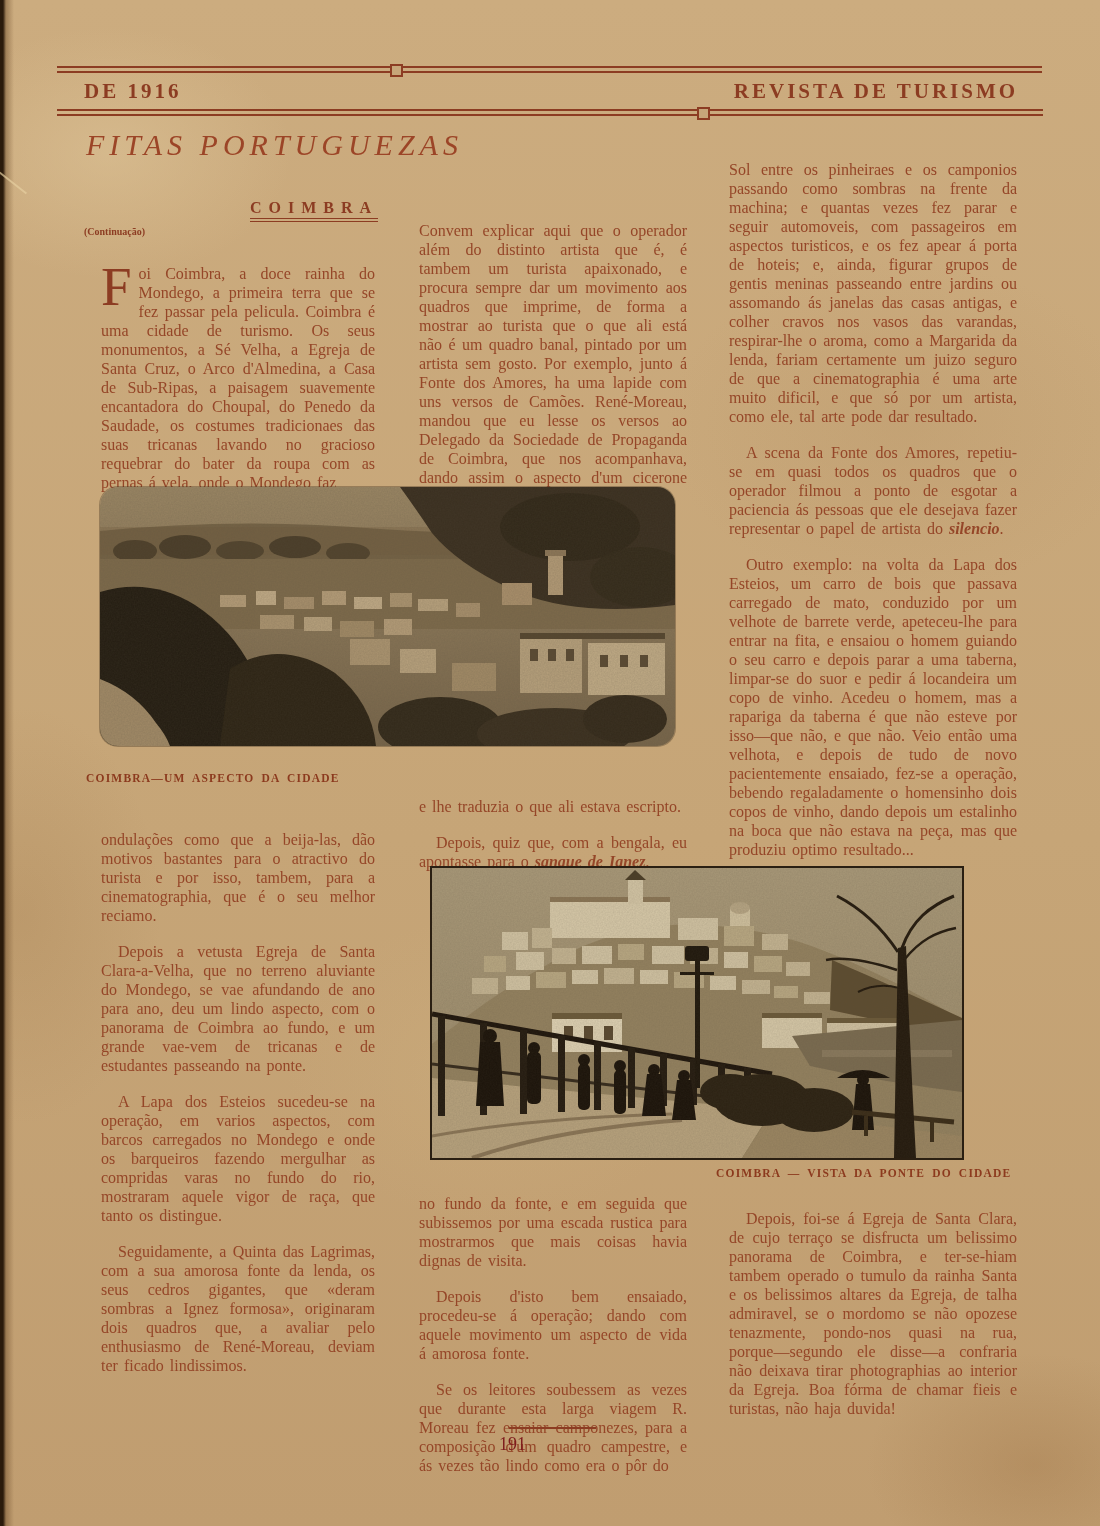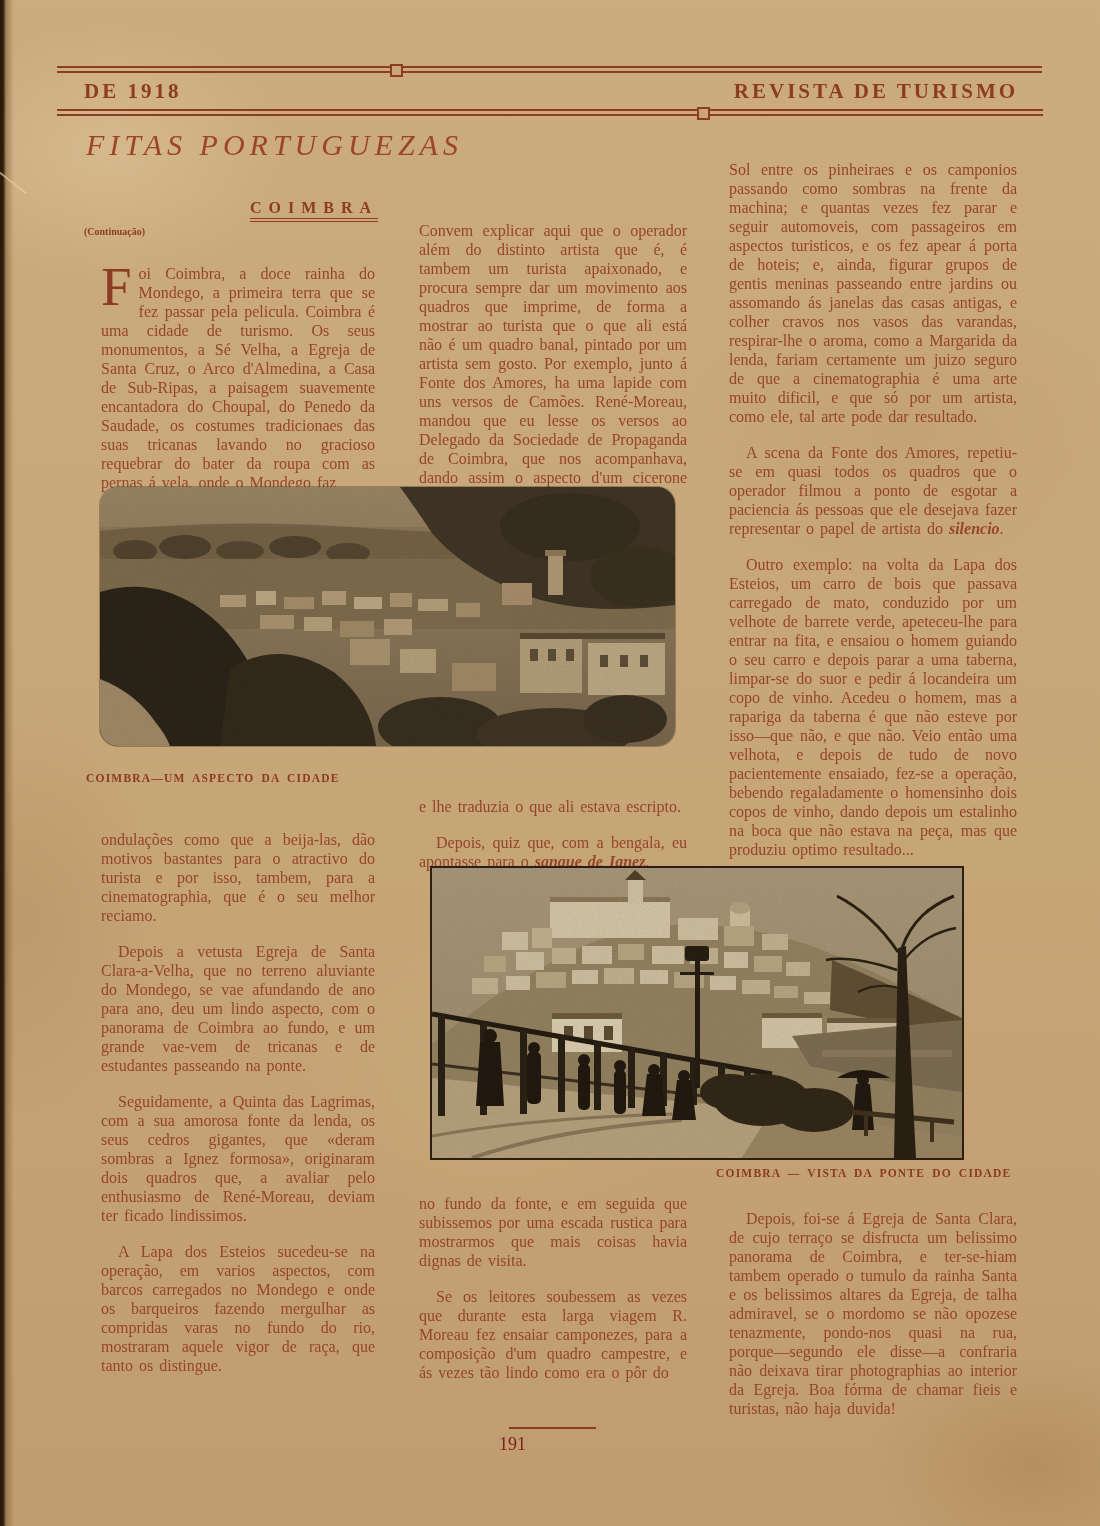--- a/index.html
+++ b/index.html
@@ -61,21 +61,21 @@
 </style>
 </head>
 <body>
 
 <div class="edge"></div>
 <div class="crease"></div>
 
 <div class="rule rule-top">
   <span class="rule-square sq-top"></span>
 </div>
-<div class="hdr hdr-left">DE 1918</div>
+<div class="hdr hdr-left">DE 1916</div>
 <div class="hdr hdr-right">REVISTA DE TURISMO</div>
 <div class="rule rule-bottom">
   <span class="rule-square sq-bottom"></span>
 </div>
 
 <h1 class="title">FITAS PORTUGUEZAS</h1>
 
 <h2 class="heading"><span class="heading-text">COIMBRA</span></h2>
 <div class="cont">(Continuação)</div>
 
@@ -156,22 +156,22 @@
 <figcaption class="caption cap1">COIMBRA—UM ASPECTO DA CIDADE</figcaption>
 
 <div class="col colB2">
   <p class="noindent">e lhe traduzia o que ali estava escripto.</p>
   <p><span>Depois, quiz que, com a bengala, eu apontasse para o </span><i class="emph">sangue de Ignez</i><span>,</span></p>
 </div>
 
 <div class="col colA2">
   <p class="noindent">ondulações como que a beija-las, dão motivos bastantes para o atractivo do turista e por isso, tambem, para a cinematographia, que é o seu melhor reciamo.</p>
   <p>Depois a vetusta Egreja de Santa Clara-a-Velha, que no terreno aluviante do Mondego, se vae afundando de ano para ano, deu um lindo aspecto, com o panorama de Coimbra ao fundo, e um grande vae-vem de tricanas e de estudantes passeando na ponte.</p>
+  <p>A Lapa dos Esteios sucedeu-se na operação, em varios aspectos, com barcos carregados no Mondego e onde os barqueiros fazendo mergulhar as compridas varas no fundo do rio, mostraram aquele vigor de raça, que tanto os distingue.</p>
   <p>Seguidamente, a Quinta das Lagrimas, com a sua amorosa fonte da lenda, os seus cedros gigantes, que «deram sombras a Ignez formosa», originaram dois quadros que, a avaliar pelo enthusiasmo de René-Moreau, deviam ter ficado lindissimos.</p>
-  <p>A Lapa dos Esteios sucedeu-se na operação, em varios aspectos, com barcos carregados no Mondego e onde os barqueiros fazendo mergulhar as compridas varas no fundo do rio, mostraram aquele vigor de raça, que tanto os distingue.</p>
 </div>
 
 <figure class="photo photo2">
   <svg viewBox="0 0 530 290" preserveAspectRatio="none" aria-hidden="true">
     <defs>
       <linearGradient id="p2sky" x1="0" y1="0" x2="0" y2="1">
         <stop offset="0" stop-color="#a89878"></stop>
           <stop offset="1" stop-color="#998868"></stop>
       </linearGradient>
       <filter id="p2grain">
@@ -271,20 +271,21 @@
     <path d="M465,102 C440,94 415,88 394,92" stroke="#241a0e" stroke-width="2.5" fill="none"></path>
     <path d="M472,92 C488,72 504,64 524,60" stroke="#241a0e" stroke-width="2.5" fill="none"></path>
     <path d="M467,120 C452,116 438,118 426,124" stroke="#241a0e" stroke-width="2" fill="none"></path>
     <rect x="0" y="0" width="530" height="290" filter="url(#p2grain)" opacity="0.45"></rect>
   </svg>
 </figure>
 <figcaption class="caption cap2">COIMBRA — VISTA DA PONTE DO CIDADE</figcaption>
 
 <div class="col colB3">
   <p class="noindent">no fundo da fonte, e em seguida que subissemos por uma escada rustica para mostrarmos que mais coisas havia dignas de visita.</p>
+  <p>Depois d'isto bem ensaiado, procedeu-se á operação; dando com aquele movimento um aspecto de vida á amorosa fonte.</p>
   <p>Se os leitores soubessem as vezes que durante esta larga viagem R. Moreau fez ensaiar camponezes, para a composição d'um quadro campestre, e ás vezes tão lindo como era o pôr do</p>
 </div>
 
 <div class="col colC2">
   <p>Depois, foi-se á Egreja de Santa Clara, de cujo terraço se disfructa um belissimo panorama de Coimbra, e ter-se-hiam tambem operado o tumulo da rainha Santa e os belissimos altares da Egreja, de talha admiravel, se o mordomo se não opozese tenazmente, pondo-nos quasi na rua, porque—segundo ele disse—a confraria não deixava tirar photographias ao interior da Egreja. Boa fórma de chamar fieis e turistas, não haja duvida!</p>
 </div>
 
 <div class="footer-rule"></div>
 <div class="page-number">191</div>
 

